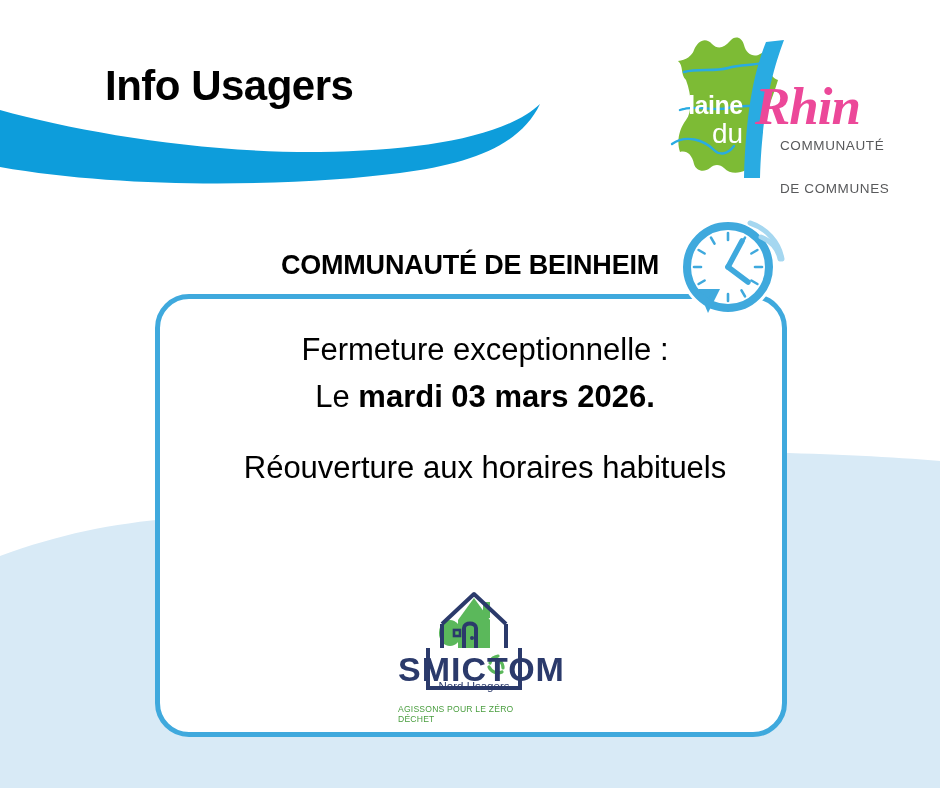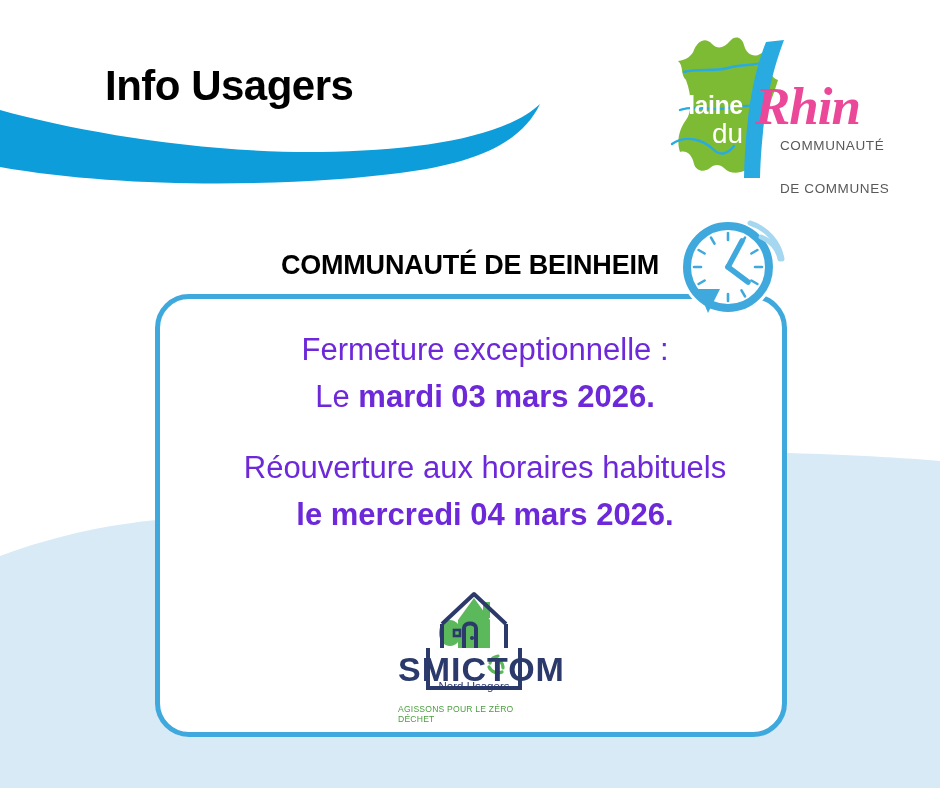--- a/index.html
+++ b/index.html
@@ -131,21 +131,21 @@
   
   .card-body {
     position: absolute;
     left: 160px;
     top: 326px;
     width: 622px;
     text-align: center;
   }
   .line {
     font-size: 31px;
-    color: #6d28d9;
+    color: #000000;
     line-height: 47px;
     font-family: "Liberation Sans", sans-serif;
     white-space: nowrap;
     margin-left: 28px;
   }
   .line b { font-weight: bold; }
   .para-gap { height: 24px; }
 
   
   .smictom {
@@ -265,21 +265,20 @@
       <path d="M93,24 C103,28 110,36 112,46"></path>
       <path d="M82,10 C98,15 111,29 114,46"></path>
     </g>
   </svg>
 
   <div class="card-body">
     <div class="line">Fermeture exceptionnelle :</div>
     <div class="line"><span>Le </span><b>mardi 03 mars 2026.</b></div>
     <div class="para-gap"></div>
     <div class="line">Réouverture aux horaires habituels</div>
-    <div class="line"><b>le mercredi 04 mars 2026.</b></div>
   </div>
 
   <div class="smictom">
     <svg width="152" height="130" viewBox="0 0 152 130" xmlns="http://www.w3.org/2000/svg" style="position:absolute;left:0;top:0;">
 
       <ellipse cx="52" cy="45" rx="11" ry="13" fill="#5BB85B"></ellipse>
 
       <path d="M60,32 L76,10 L92,32 L92,60 L60,60 Z" fill="#5BB85B"></path>
       <rect x="85" y="14" width="7" height="16" fill="#5BB85B"></rect>
 

